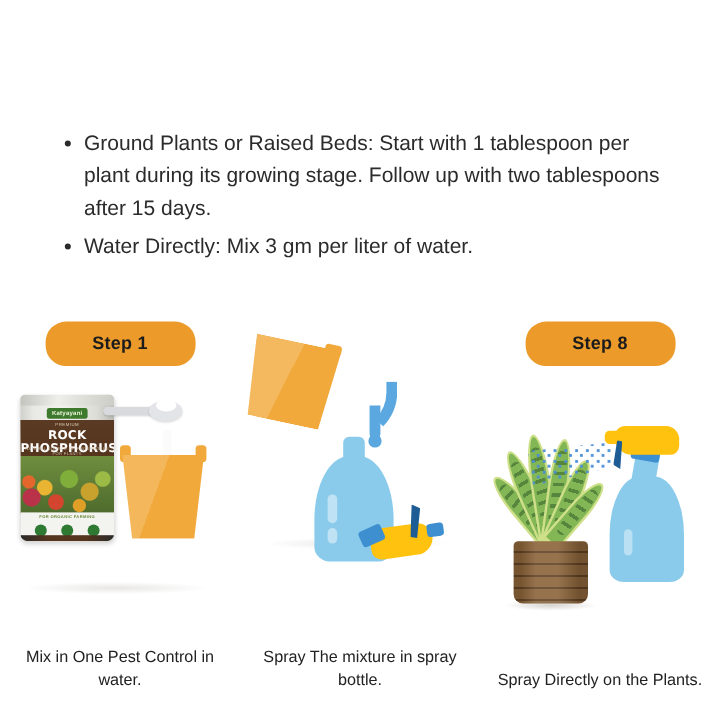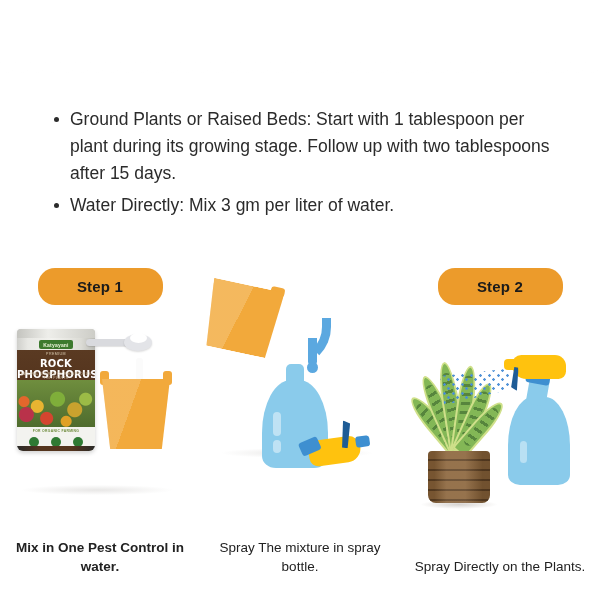--- a/index.html
+++ b/index.html
@@ -69,21 +69,21 @@
     letter-spacing:.2px;
   }
   .art{
     width:200px;height:200px;position:relative;margin-top:6px;
   }
   .caption{
     position:absolute;bottom:24px;left:0;width:200px;
     text-align:center;font-size:13.5px;line-height:19px;color:#222;
     padding:0 14px;box-sizing:border-box;
   }
-  .caption.bold{font-weight:bold;text-align:center;}
+  .caption.bold{font-weight:normal;text-align:center;}
 
   
   .pouch{
     position:absolute;left:17px;top:18px;width:78px;height:122px;
     background:linear-gradient(90deg,#cfcfcb 0%,#e8e8e4 14%,#f2f2ee 45%,#dcdcd6 82%,#b9b9b3 100%);
     border-radius:4px 4px 6px 6px;
     box-shadow:0 2px 4px rgba(0,0,0,.18);
     overflow:hidden;
   }
   .pouch-top{
@@ -456,21 +456,21 @@
           <div class="sh2-collar"></div>
           <div class="sh2-fin"></div>
           <div class="sh2-tip"></div>
         </div>
       </div>
       <div class="caption">Spray The mixture in spray bottle.</div>
     </div>
 
     <div class="step-col">
       <div class="badge">
-        <span>Step 2</span>
+        <span>Step 8</span>
       </div>
       <div class="art">
         <div class="plant">
           <div class="leaf l1"></div>
           <div class="leaf l2"></div>
           <div class="leaf l3"></div>
           <div class="leaf l4"></div>
           <div class="leaf l5"></div>
           <div class="leaf l6"></div>
           <div class="pot"></div>

